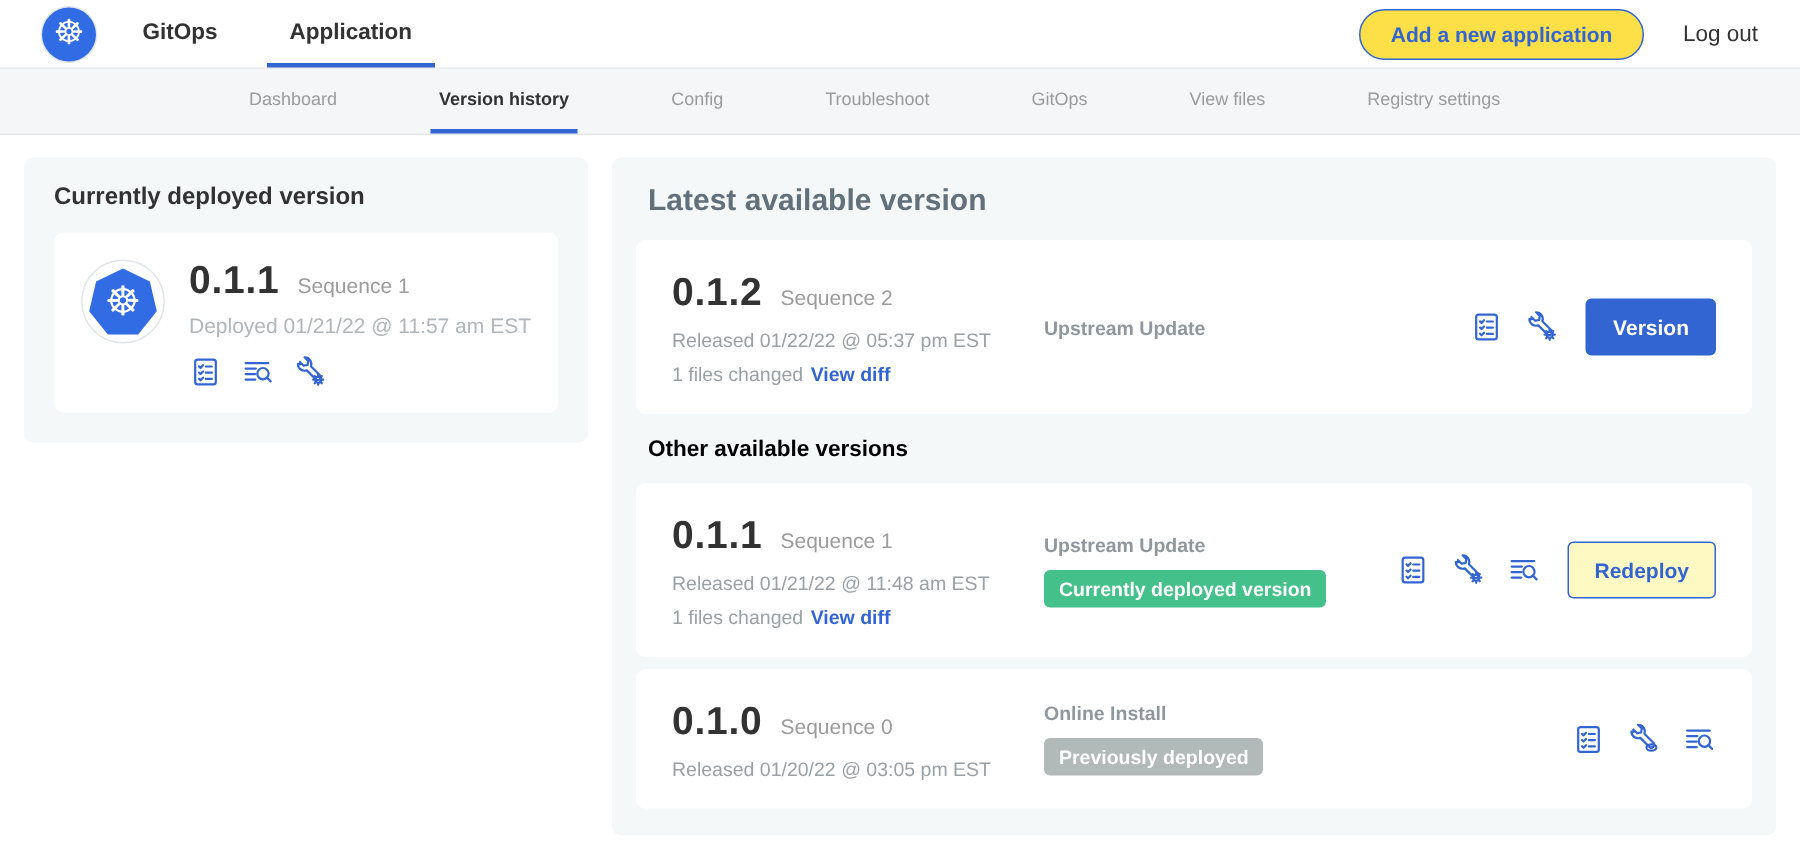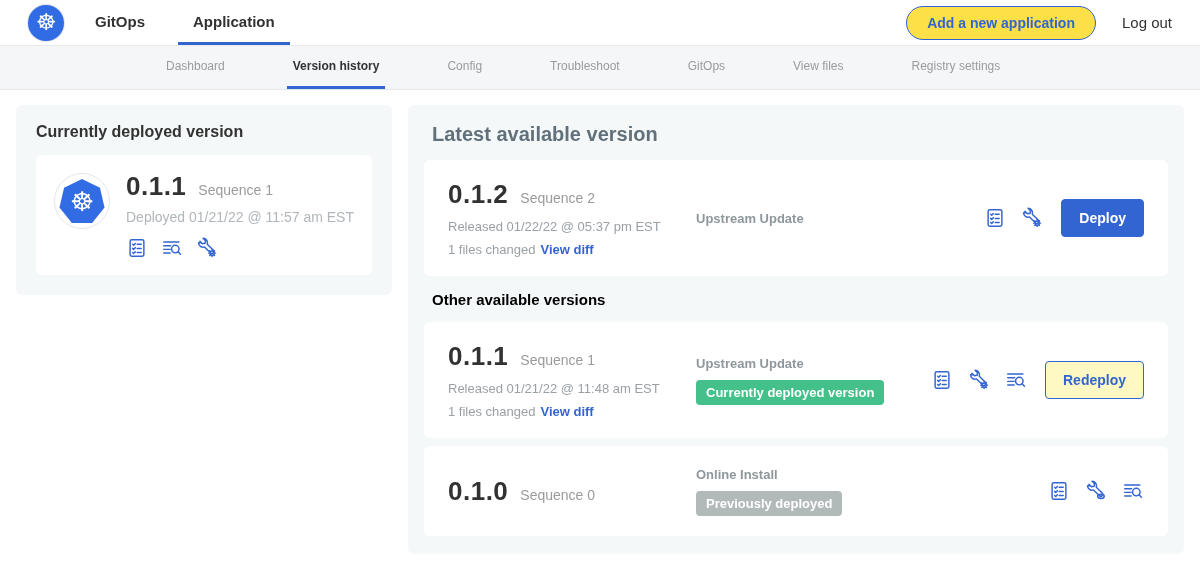--- a/index.html
+++ b/index.html
@@ -259,21 +259,21 @@
         <span class="icon-btn">
             <svg viewBox="0 0 24 24">
               <use href="#ic-checklist"></use>
             </svg>
           </span>
         <span class="icon-btn">
             <svg viewBox="0 0 24 24">
               <use href="#ic-wrench-gear"></use>
             </svg>
           </span>
-        <button class="btn primary">Deploy</button>
+        <button class="btn primary">Version</button>
       </div>
     </div>
 
     <div class="other-title">Other available versions</div>
 
     <div class="version-card">
       <div>
         <div class="ver-row">
           <span class="ver-num">0.1.1</span>
           <span class="seq">Sequence 1</span>
@@ -306,20 +306,21 @@
         <button class="btn outline">Redeploy</button>
       </div>
     </div>
 
     <div class="version-card" style="min-height:90px;">
       <div>
         <div class="ver-row">
           <span class="ver-num">0.1.0</span>
           <span class="seq">Sequence 0</span>
         </div>
+        <div class="vc-released">Released 01/20/22 @ 03:05 pm EST</div>
       </div>
       <div>
         <div class="vc-source">Online Install</div>
         <span class="vc-badge gray">Previously deployed</span>
       </div>
       <div class="vc-right">
         <span class="icon-btn">
             <svg viewBox="0 0 24 24">
               <use href="#ic-checklist"></use>
             </svg>

